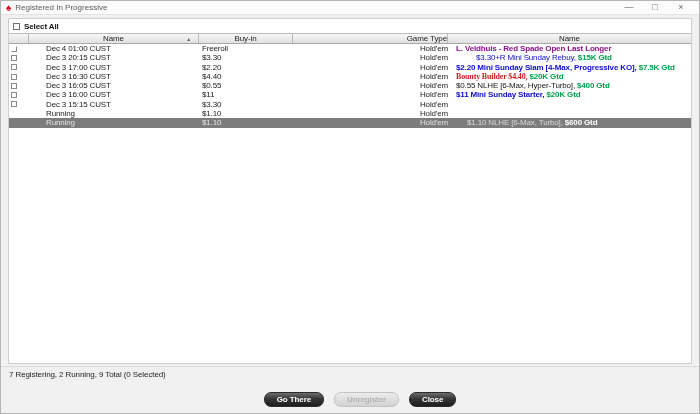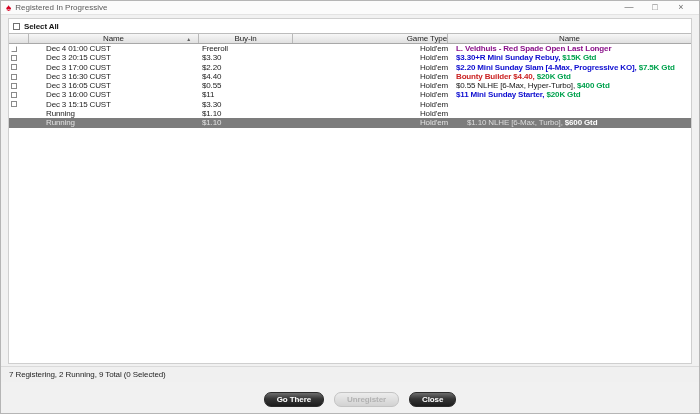--- a/index.html
+++ b/index.html
@@ -131,39 +131,39 @@
           <div class="cell c-game">Hold'em</div>
           <div class="cell c-name"><span style="color: rgb(138, 16, 138); font-weight: bold;">L. Veldhuis - Red Spade Open Last Longer</span></div>
         </div>
         <div class="row">
           <div class="cell c-cb">
             <span class="cbox"></span>
           </div>
           <div class="cell c-start">Dec 3 20:15 CUST</div>
           <div class="cell c-buyin">$3.30</div>
           <div class="cell c-game">Hold'em</div>
-          <div class="cell c-name"><span style="color: rgb(13, 13, 208); font-weight: bold;">$3.30+R Mini Sunday Rebuy,</span><span style="color: rgb(0, 162, 78); font-weight: bold;"> $15K Gtd</span></div>
+          <div class="cell c-name"><span style="color: rgb(13, 13, 208); font-weight: normal; margin-left: 20px;">$3.30+R Mini Sunday Rebuy,</span><span style="color: rgb(0, 162, 78); font-weight: bold;"> $15K Gtd</span></div>
         </div>
         <div class="row">
           <div class="cell c-cb">
             <span class="cbox"></span>
           </div>
           <div class="cell c-start">Dec 3 17:00 CUST</div>
           <div class="cell c-buyin">$2.20</div>
           <div class="cell c-game">Hold'em</div>
           <div class="cell c-name"><span style="color: rgb(13, 13, 208); font-weight: bold;">$2.20 Mini Sunday Slam [4-Max, Progressive KO],</span><span style="color: rgb(0, 162, 78); font-weight: bold;"> $7.5K Gtd</span></div>
         </div>
         <div class="row">
           <div class="cell c-cb">
             <span class="cbox"></span>
           </div>
           <div class="cell c-start">Dec 3 16:30 CUST</div>
           <div class="cell c-buyin">$4.40</div>
           <div class="cell c-game">Hold'em</div>
-          <div class="cell c-name"><span style="color: rgb(203, 34, 34); font-weight: bold;">Bounty Builder $4.40,</span><span style="color: rgb(0, 162, 78); font-weight: bold;"> $20K Gtd</span></div>
+          <div class="cell c-name"><span style="color: rgb(203, 34, 34); font-weight: bold; font-family: Liberation Serif, serif;">Bounty Builder $4.40,</span><span style="color: rgb(0, 162, 78); font-weight: bold;"> $20K Gtd</span></div>
         </div>
         <div class="row">
           <div class="cell c-cb">
             <span class="cbox"></span>
           </div>
           <div class="cell c-start">Dec 3 16:05 CUST</div>
           <div class="cell c-buyin">$0.55</div>
           <div class="cell c-game">Hold'em</div>
           <div class="cell c-name"><span style="color: rgb(22, 22, 22); font-weight: normal;">$0.55 NLHE [6-Max, Hyper-Turbo],</span><span style="color: rgb(0, 162, 78); font-weight: bold;"> $400 Gtd</span></div>
         </div>

